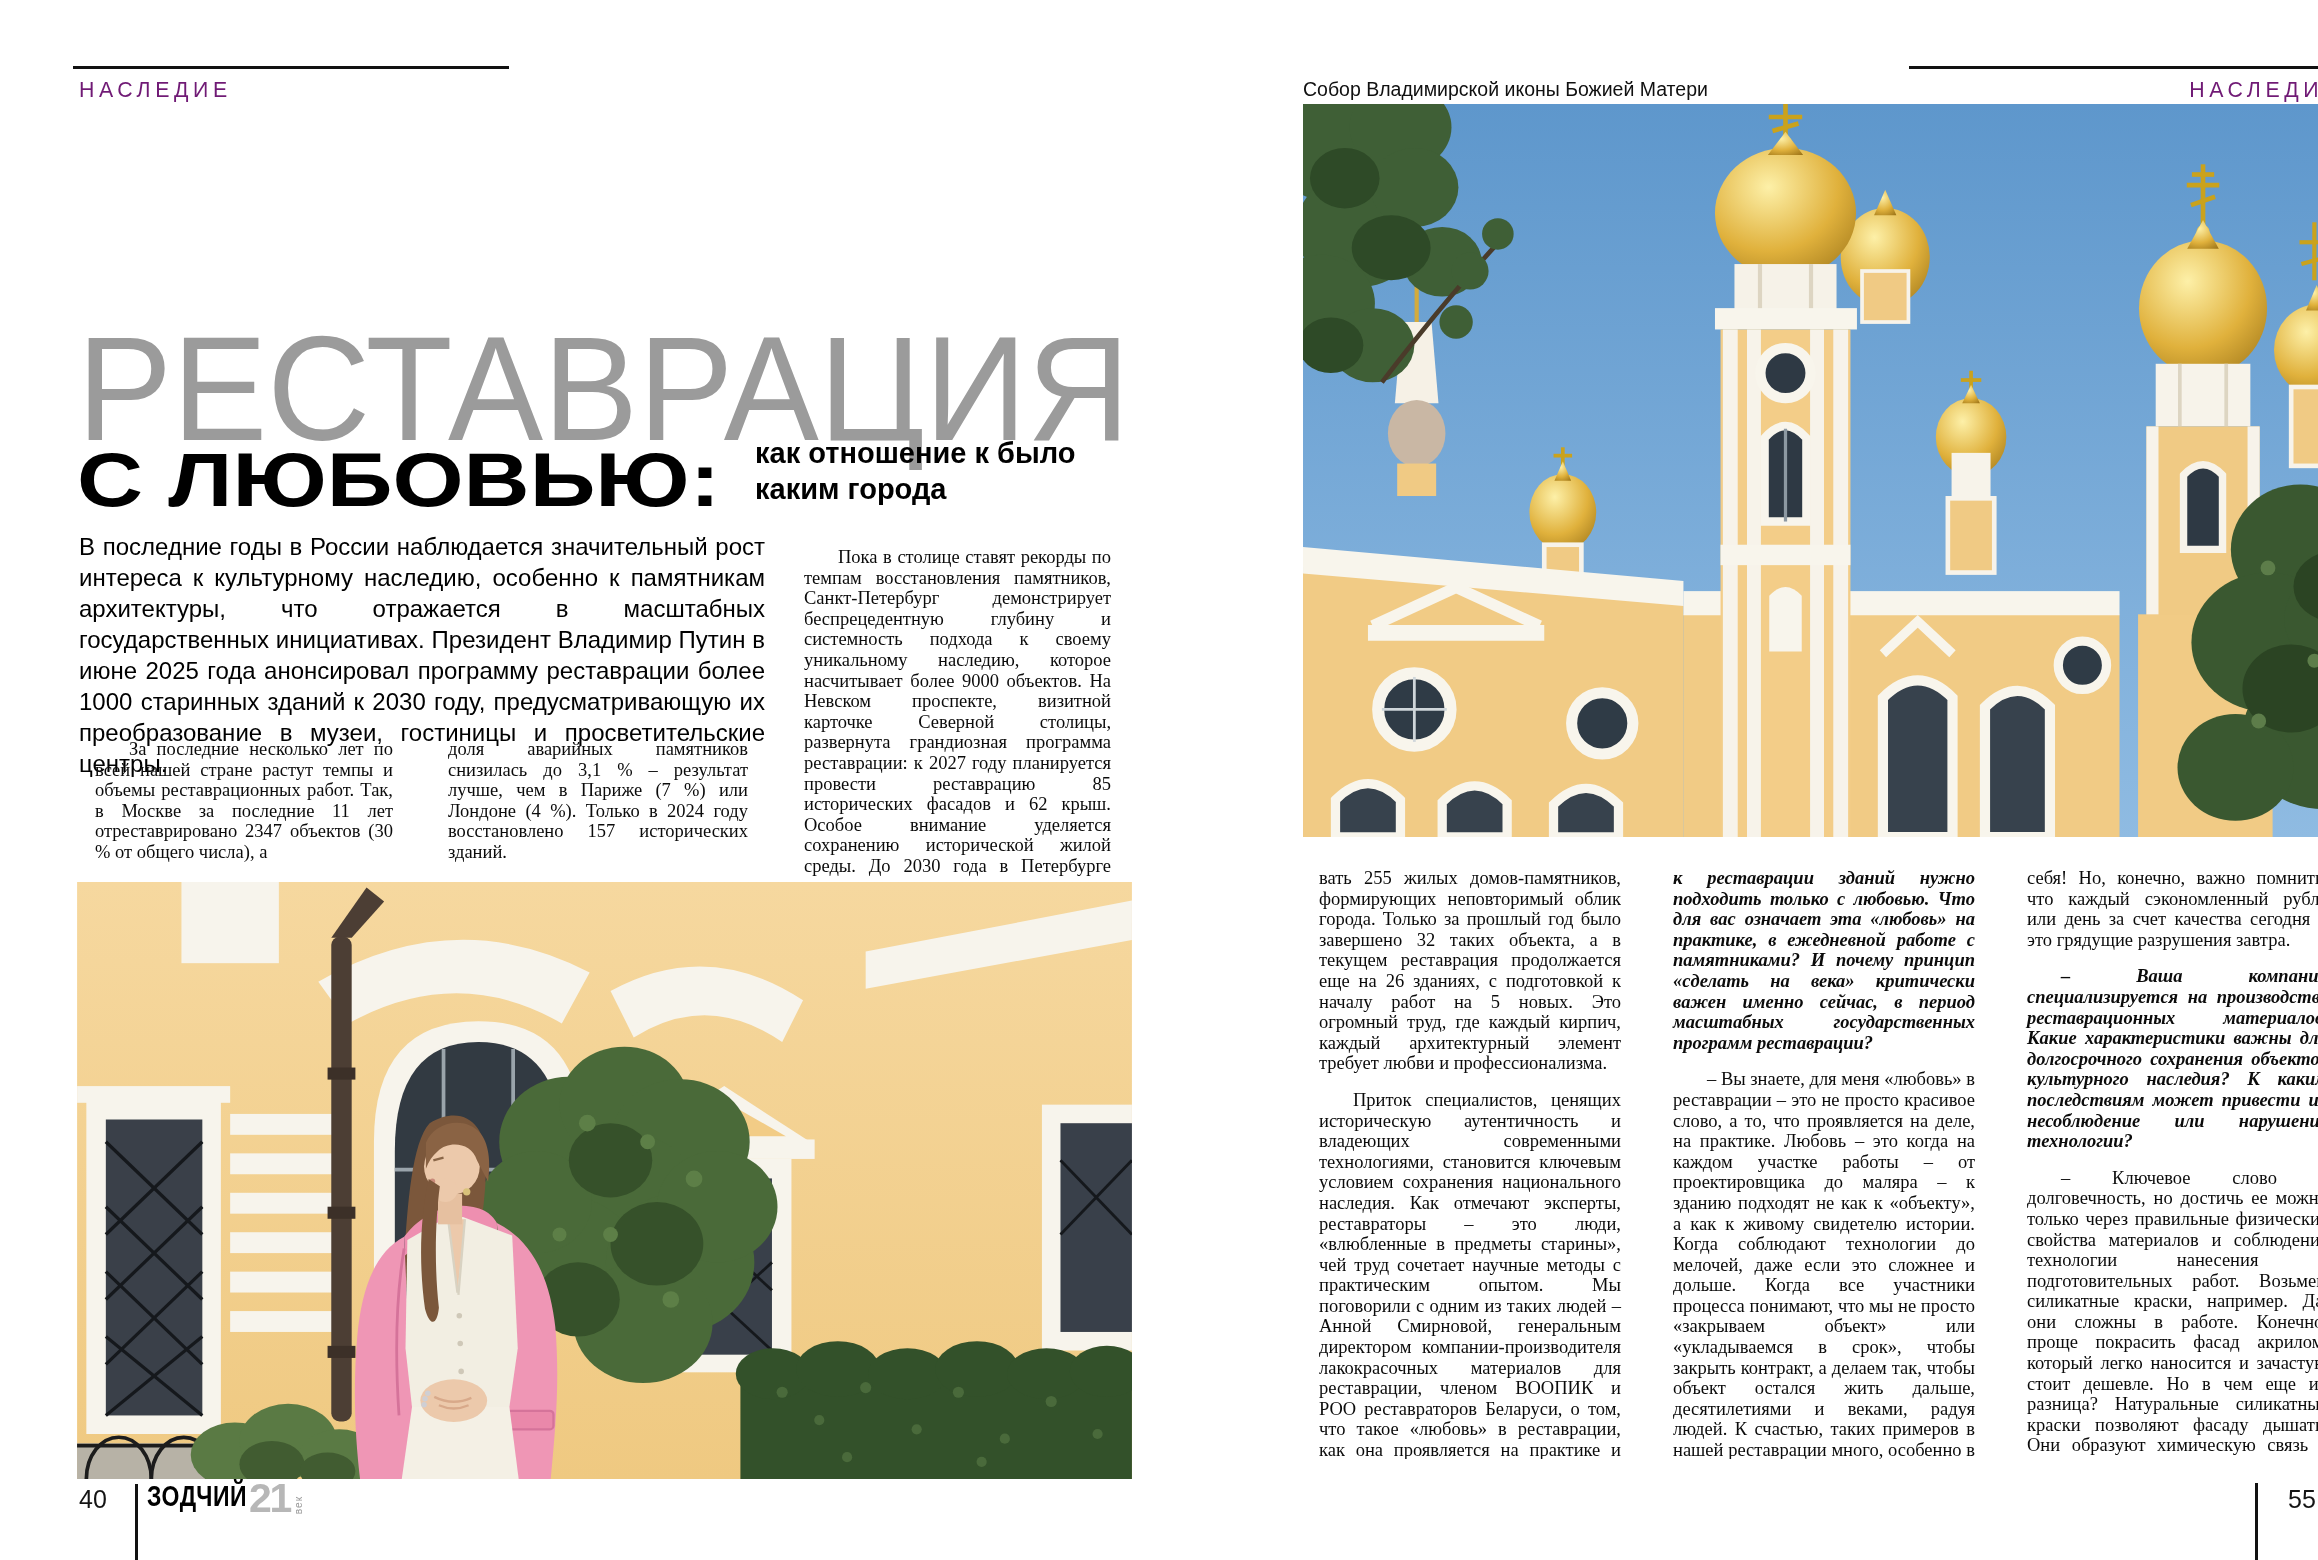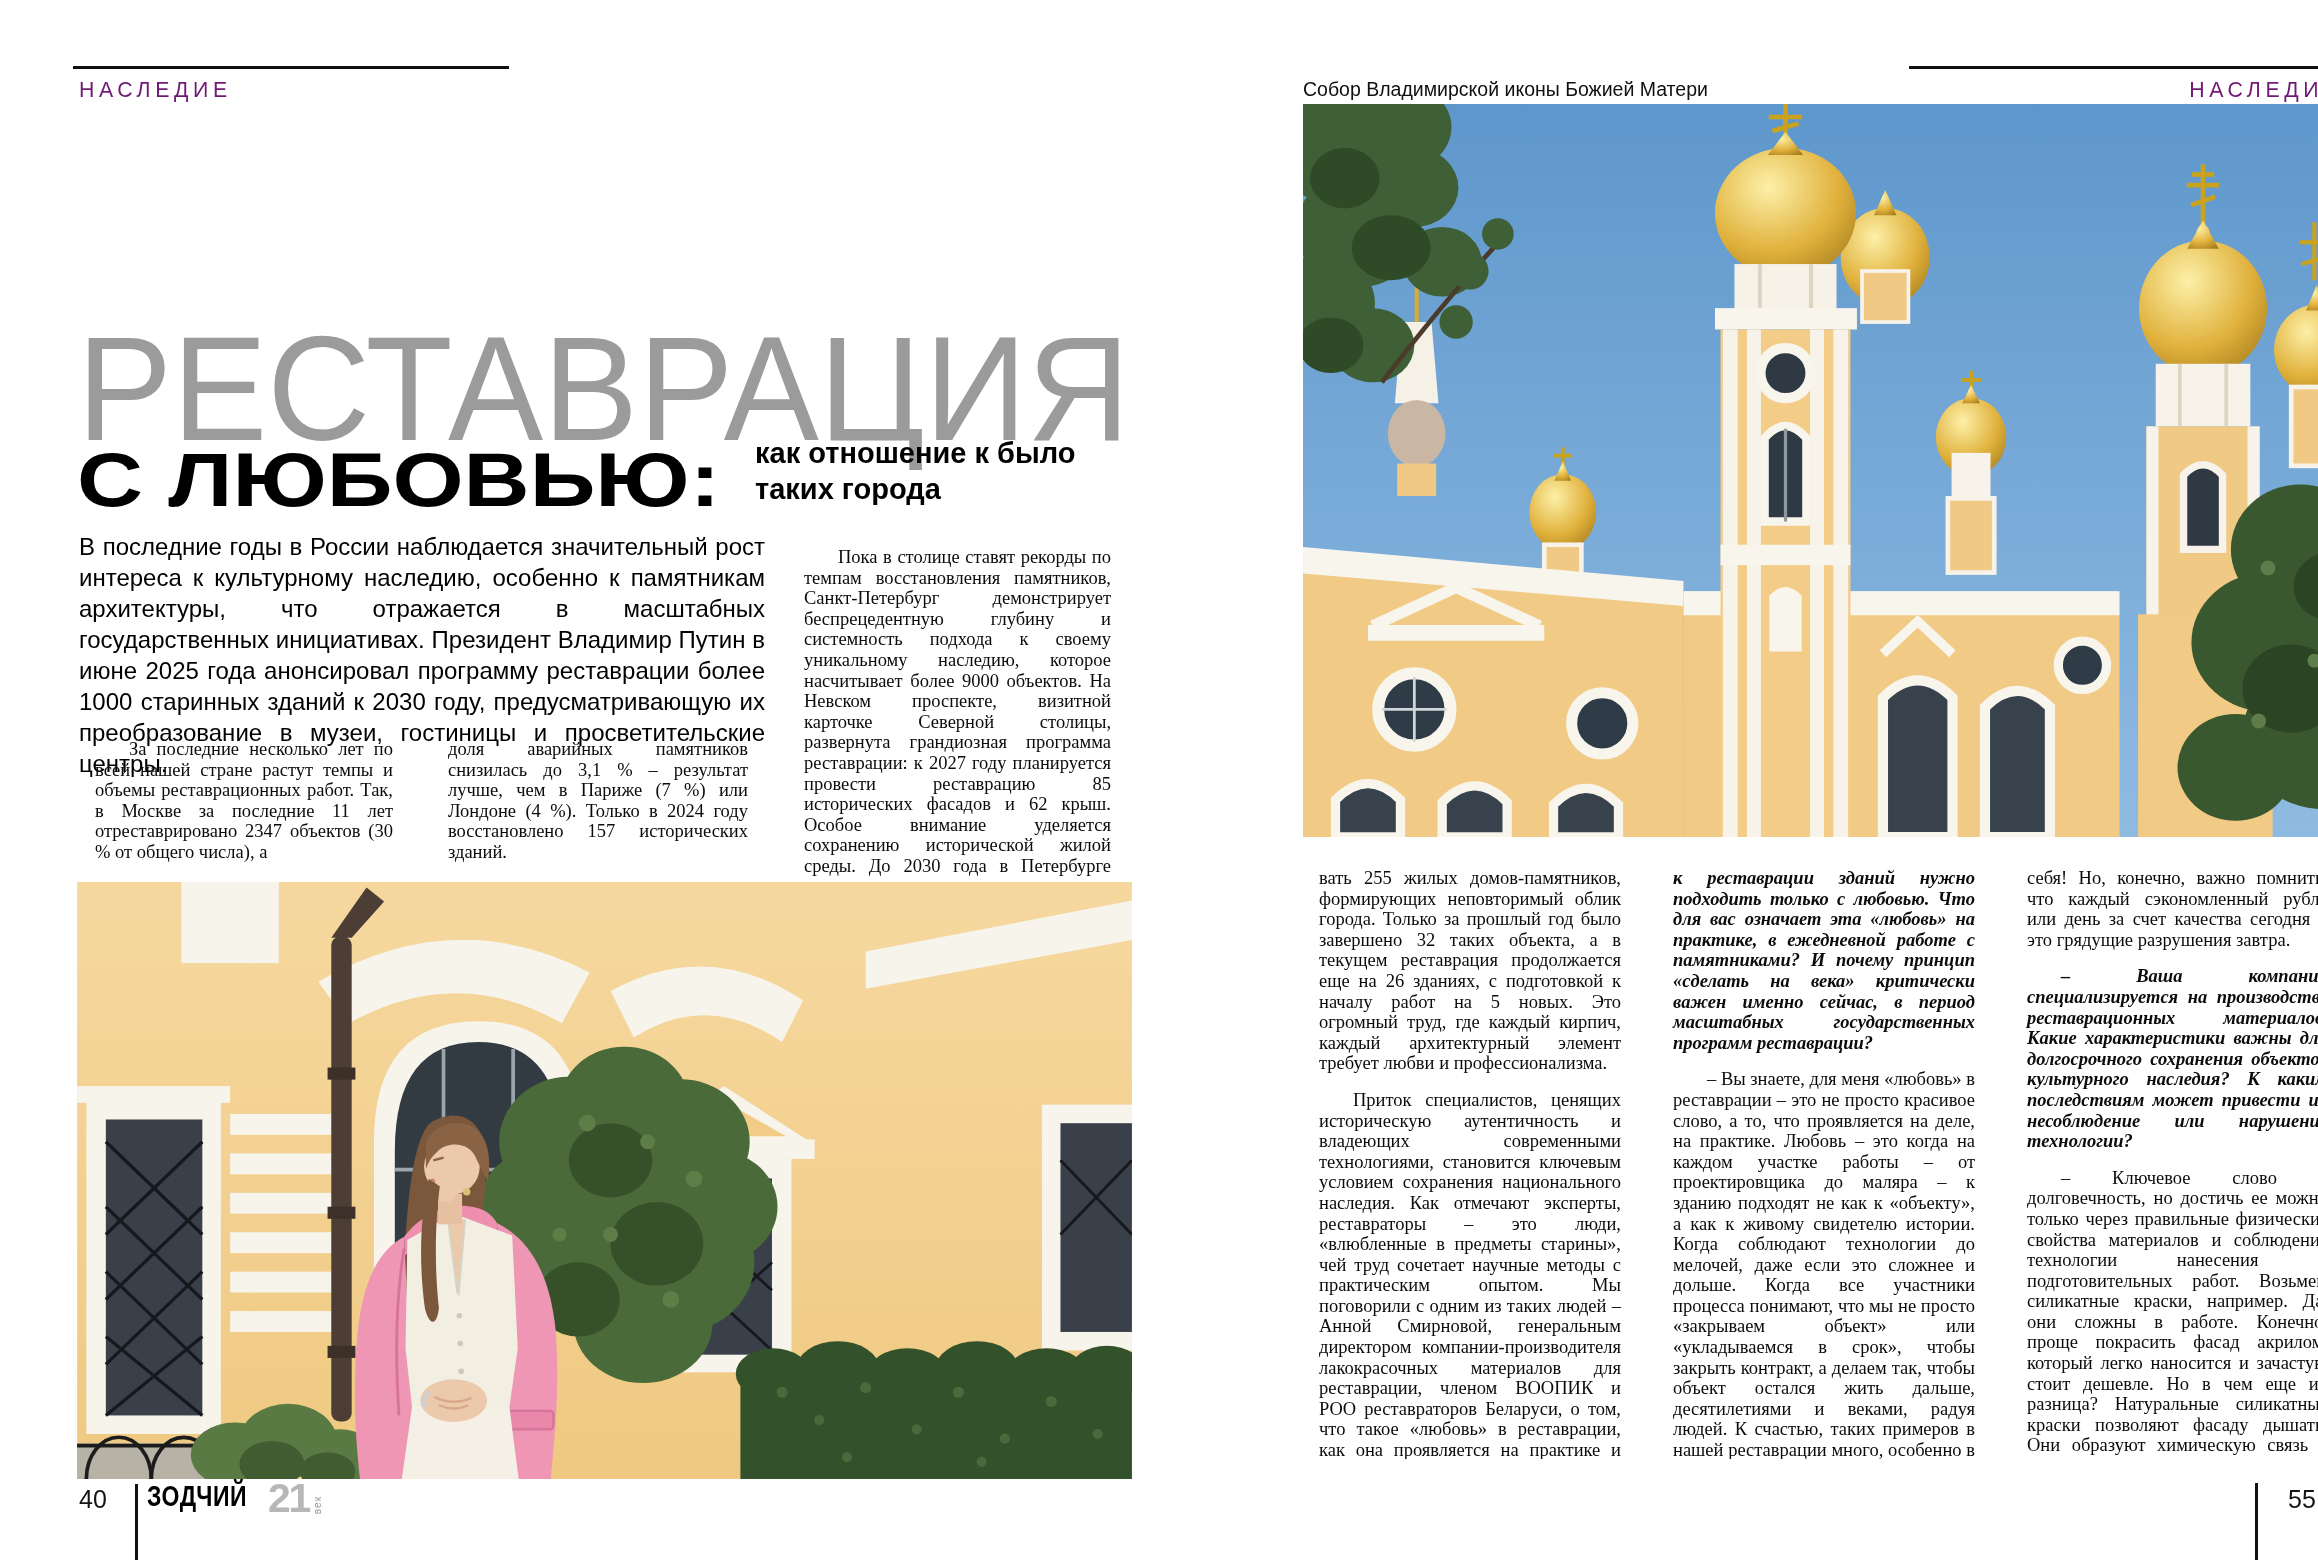--- a/index.html
+++ b/index.html
@@ -21,41 +21,41 @@
 
   .caption{position:absolute;left:1303px;top:78px;font-size:19.5px;color:#101010;}
 
   .photo{position:absolute;display:block;}
 
   .pagenum{position:absolute;font-size:25px;color:#141414;}
   .footer-bar{position:absolute;width:2.8px;background:#111;}
 
   .logo{position:absolute;left:147px;top:1482px;display:flex;align-items:flex-end;height:32px;}
   .logo-name{font-weight:bold;font-size:23px;letter-spacing:0.5px;color:#000;transform:scaleY(1.28);transform-origin:bottom left;}
-  .logo-number{font-weight:bold;font-size:41px;line-height:32px;letter-spacing:-2.3px;color:#b7b7b7;margin-left:21px;}
+  .logo-number{font-weight:bold;font-size:41px;line-height:32px;letter-spacing:-2.3px;color:#b7b7b7;margin-left:2px;}
   .logo-suffix{font-size:10.2px;color:#9a9a9a;writing-mode:vertical-rl;transform:rotate(180deg);margin-left:2.8px;letter-spacing:0.9px;}
 </style>
 </head>
 <body>
 
 <div class="spread">
 
   <div>
     <div class="rule" style="left:73px;top:66px;width:436px;"></div>
     <div class="section-label" style="left:79px;top:78px;">НАСЛЕДИЕ</div>
 
     <svg class="title-svg" style="left:76px;top:260px;" width="1067" height="218" viewBox="0 0 2300 470">
       <text x="2" y="388" font-size="320" font-family="Liberation Sans, sans-serif" fill="#9b9b9b" textLength="2270" lengthAdjust="spacingAndGlyphs">РЕСТАВРАЦИЯ</text>
     </svg>
     <svg class="title-svg" style="left:76px;top:428px;" width="658" height="102" viewBox="0 0 1420 220">
       <text x="2" y="168" font-size="165" font-weight="bold" font-family="Liberation Sans, sans-serif" fill="#000" textLength="1388" lengthAdjust="spacingAndGlyphs">С ЛЮБОВЬЮ:</text>
     </svg>
     <div class="subtitle">
       <div>как отношение к было</div>
-      <div>таких города</div>
+      <div>каким города</div>
     </div>
 
     <div class="lede">В последние годы в России наблюдается значительный рост интереса к культурному наследию, особенно к памятникам архитектуры, что отражается в масштабных государственных инициативах. Президент Владимир Путин в июне 2025 года анонсировал программу реставрации более 1000 старинных зданий к 2030 году, предусматривающую их преобразование в музеи, гостиницы и просветительские центры.</div>
 
     <div class="serifcol" style="left:79px;top:723px;width:330px;height:155px;">
       <p>За последние несколько лет по всей нашей стране растут темпы и объемы реставрационных работ. Так, в Москве за последние 11 лет отреставрировано 2347 объектов (30 % от общего числа), а</p>
     </div>
     <div class="serifcol" style="left:432px;top:723px;width:332px;height:155px;">
       <p class="noindent">доля аварийных памятников снизилась до 3,1 % – результат лучше, чем в Париже (7 %) или Лондоне (4 %). Только в 2024 году восстановлено 157 исторических зданий.</p>
     </div>

